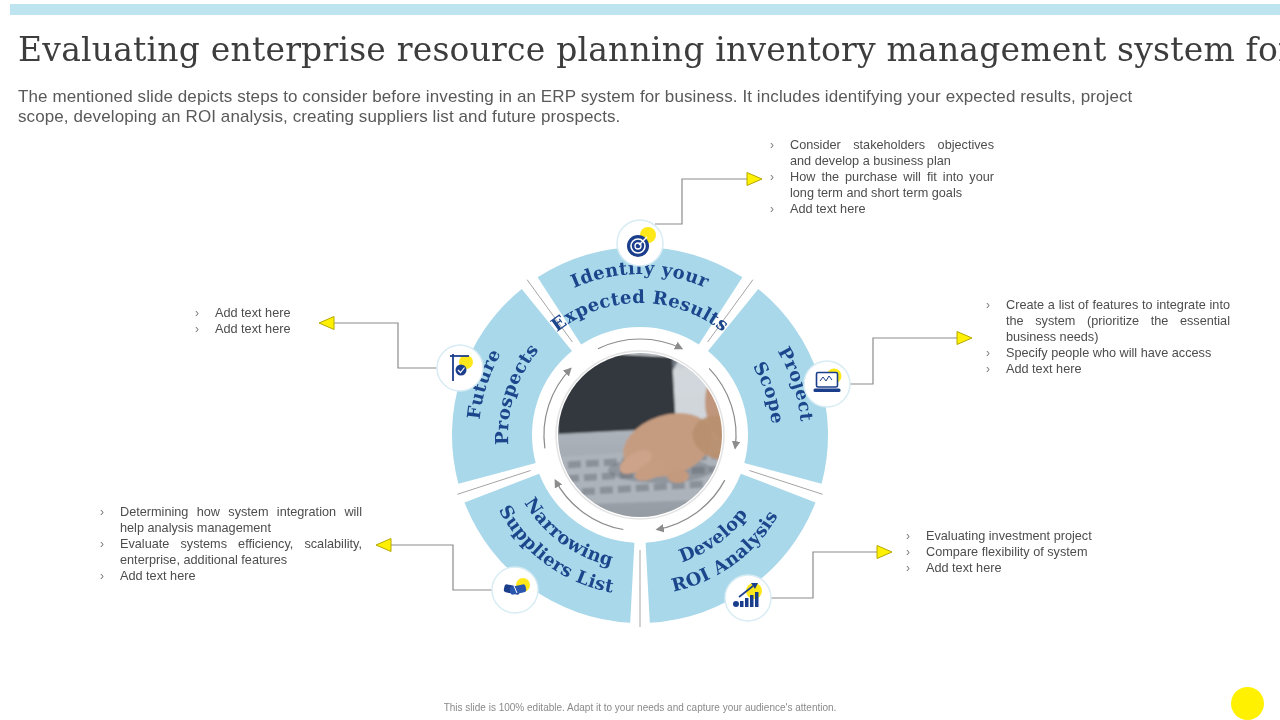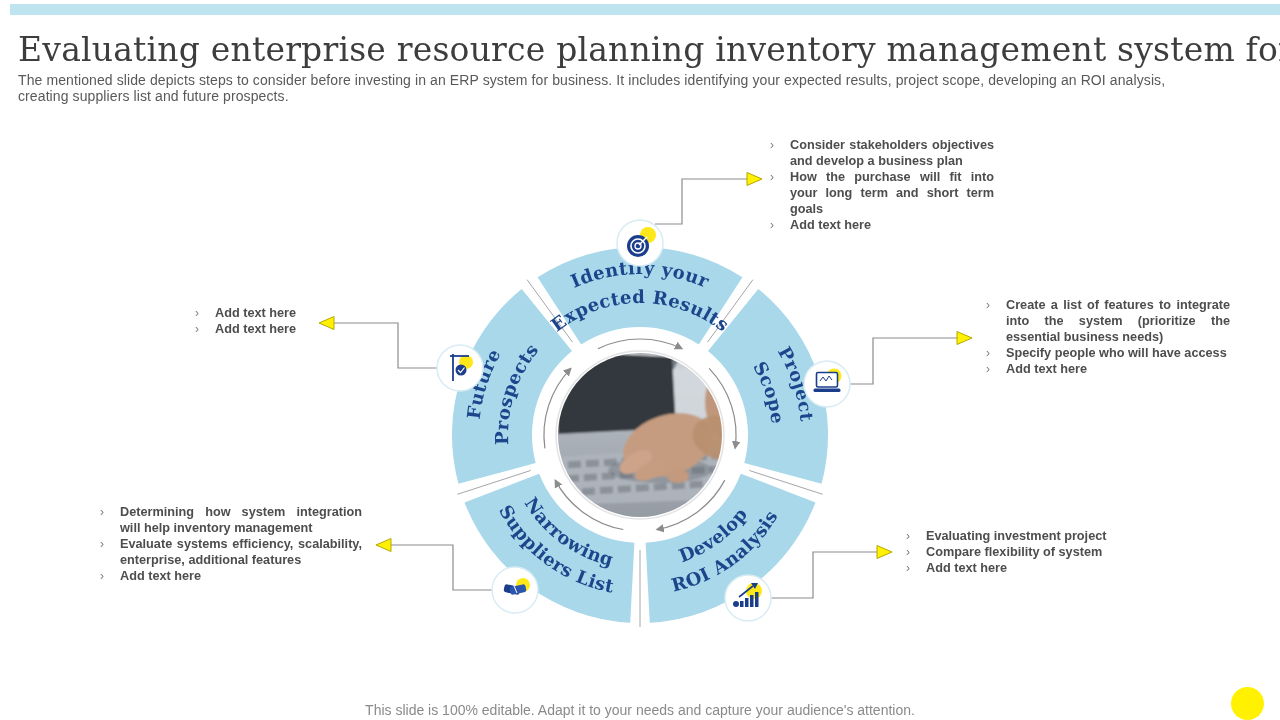--- a/index.html
+++ b/index.html
@@ -7,35 +7,35 @@
     position:relative;width:1280px;height:720px;background:#ffffff;
     overflow:hidden;font-family:"Liberation Sans",sans-serif;
   }
   .topbar{position:absolute;left:10px;right:0;top:4px;height:11px;background:#BEE4F0;}
   .title{
     position:absolute;left:18px;top:30px;width:1250px;
     font-family:"DejaVu Serif","Liberation Serif",serif;
     font-size:33px;color:#3d3d3d;white-space:nowrap;letter-spacing:.2px;font-weight:400;
   }
   .subtitle{
-    position:absolute;left:18px;top:72px;width:1150px;
-    font-size:14px;color:#595959;letter-spacing:.1px;
+    position:absolute;left:18px;top:87px;width:1150px;
+    font-size:17px;color:#595959;letter-spacing:.1px;
   }
   .callout{position:absolute;font-size:12.7px;color:#4d4d4d;line-height:16px;}
   .bullet-item{display:flex;align-items:flex-start;}
   .bullet-marker{flex:0 0 20px;color:#7f7f7f;font-size:12px;}
-  .bullet-text{flex:1;text-align:justify;font-weight:bold;}
+  .bullet-text{flex:1;text-align:justify;}
   .co-top-right{left:770px;top:137px;width:224px;}
   .co-right{left:986px;top:297px;width:244px;}
   .co-bottom-right{left:906px;top:528px;width:230px;}
   .co-bottom-left{left:100px;top:504px;width:262px;}
   .co-left{left:195px;top:305px;width:150px;}
   .footer{
     position:absolute;left:0;right:0;top:702px;text-align:center;
-    font-size:14px;color:#8a8a8a;
+    font-size:10px;color:#8a8a8a;
   }
   .yellow-dot{
     position:absolute;left:1231px;top:687px;width:33px;height:33px;
     border-radius:50%;background:#FFF100;
   }
   svg{position:absolute;left:0;top:0;}
   .seg-label{
     font-family:"DejaVu Serif","Liberation Serif",serif;
     font-weight:bold;font-size:18px;fill:#1B468C;letter-spacing:.4px;
   }
@@ -244,21 +244,21 @@
       </div>
     <div class="bullet-item">
       <span class="bullet-marker">›</span>
       <span class="bullet-text">Add text here</span>
       </div>
   </div>
 
   <div class="callout co-bottom-left">
     <div class="bullet-item">
       <span class="bullet-marker">›</span>
-      <span class="bullet-text">Determining how system integration will help inventory management</span>
+      <span class="bullet-text">Determining how system integration will help analysis management</span>
       </div>
     <div class="bullet-item">
       <span class="bullet-marker">›</span>
       <span class="bullet-text">Evaluate systems efficiency, scalability, enterprise, additional features</span>
       </div>
     <div class="bullet-item">
       <span class="bullet-marker">›</span>
       <span class="bullet-text">Add text here</span>
       </div>
   </div>

